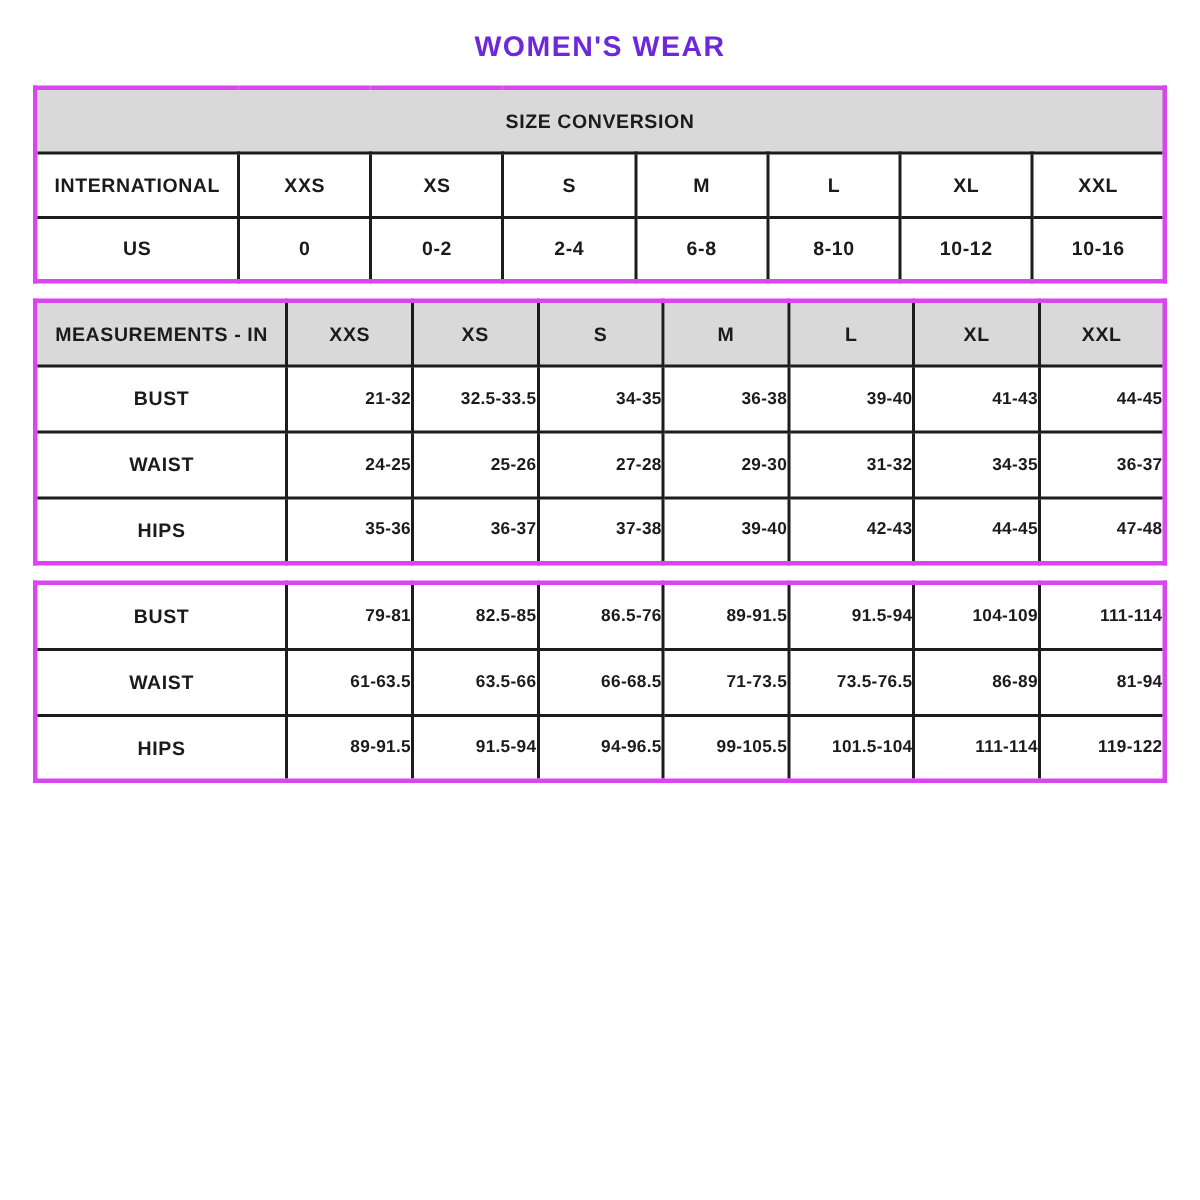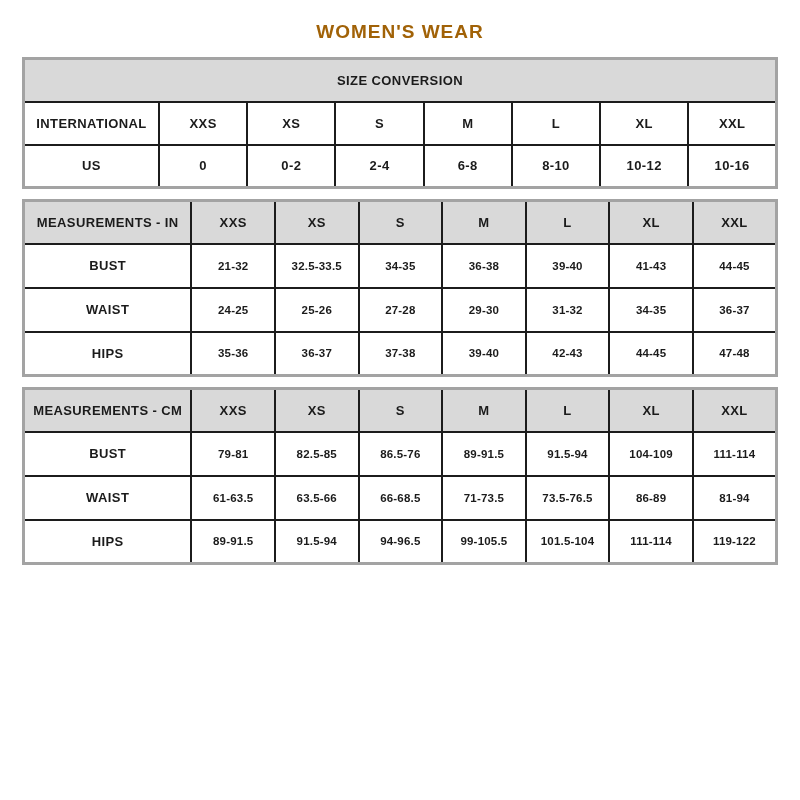--- a/index.html
+++ b/index.html
@@ -9,46 +9,46 @@
     color: #1b1b1b;
     font-family: "Liberation Sans", sans-serif;
   }
   .page { width: 800px; height: 800px; padding: 10px 22px 0 22px; overflow: hidden; }
   .title {
     text-align: center;
     font-size: 19px;
     font-weight: 700;
     letter-spacing: 1px;
     margin: 11px 0 14px 0;
-    color: #a16207;
+    color: #6d28d9;
   }
   table.tbl {
     width: 100%;
     border-collapse: collapse;
     table-layout: fixed;
-    border: 3px solid #a3a3a3;
+    border: 3px solid #d946ef;
     margin-bottom: 10px;
   }
   .tbl th, .tbl td {
     border: 2px solid #1c1c1c;
     text-align: center;
     vertical-align: middle;
     font-weight: 700;
     font-size: 13px;
     letter-spacing: 0.4px;
     color: #1b1b1b;
     overflow: hidden;
     white-space: nowrap;
   }
   .gray { background: #d9d9d9; }
   .banner { height: 42px; font-size: 13.5px; letter-spacing: 0.8px; }
   .t1 th, .t1 td { height: 43px; }
   .t2 th { height: 43px; }
   .t2 td { height: 44px; }
-  .t2 td.val-sm { font-size: 11.5px; letter-spacing: 0.2px; }
+  .t2 td.val-sm { font-size: 11.5px; letter-spacing: 0.2px; text-align: right; }
 </style>
 </head>
 <body>
 
 <div class="page">
 
   <h1 class="title">WOMEN'S WEAR</h1>
 
   <table class="tbl t1">
     <colgroup>
@@ -151,30 +151,20 @@
       <col style="width:11.1%">
         <col style="width:11.1%">
         <col style="width:11.1%">
       <col style="width:11.1%">
         <col style="width:11.1%">
         <col style="width:11.1%">
       <col style="width:11.1%">
     </colgroup>
     <tbody>
         <tr>
-          <th class="gray">MEASUREMENTS - CM</th>
-          <th class="gray">XXS</th>
-          <th class="gray">XS</th>
-          <th class="gray">S</th>
-          <th class="gray">M</th>
-          <th class="gray">L</th>
-          <th class="gray">XL</th>
-          <th class="gray">XXL</th>
-        </tr>
-        <tr>
           <td>BUST</td>
           <td class="val-sm">79-81</td>
           <td class="val-sm">82.5-85</td>
           <td class="val-sm">86.5-76</td>
           <td class="val-sm">89-91.5</td>
           <td class="val-sm">91.5-94</td>
           <td class="val-sm">104-109</td>
           <td class="val-sm">111-114</td>
         </tr>
         <tr>

